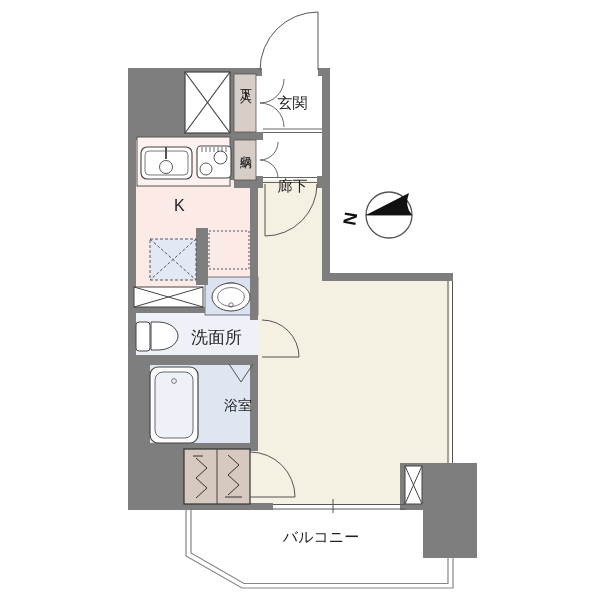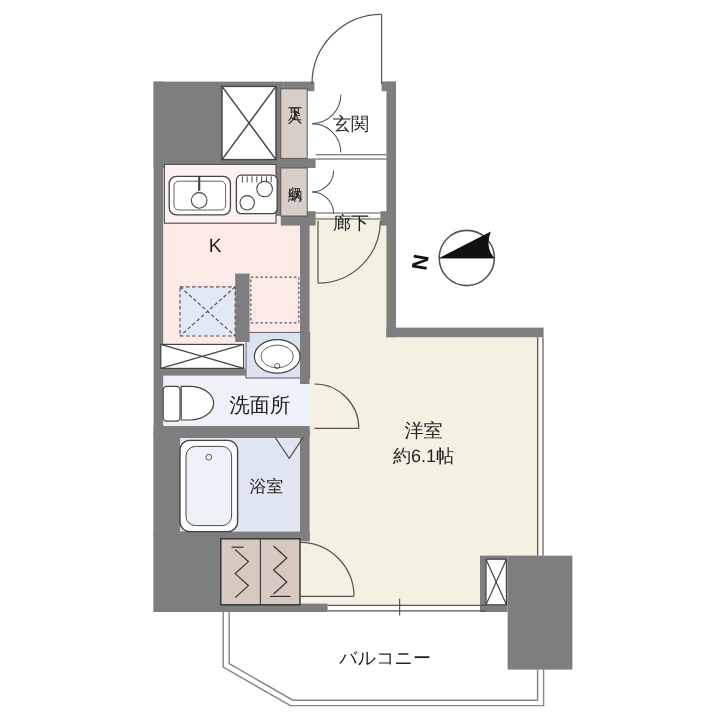--- a/index.html
+++ b/index.html
@@ -191,19 +191,17 @@
     <path d="M366,215 L409,193 Q404,206 412,215 Z" fill="#111111"></path>
   </g>
 </svg>
 
   <div class="lbl c" style="left:270px;top:94px;width:45px;font-size:15px;">玄関</div>
   <div class="lbl c" style="left:270px;top:149px;width:45px;font-size:15px;margin-top:28px;">廊下</div>
   <div class="vlbl" style="left:237px;top:79px;height:52px;font-size:12px;">下足入</div>
   <div class="vlbl" style="left:237px;top:146px;height:32px;font-size:12px;">収納</div>
   <div class="lbl" style="left:174px;top:197px;font-size:16px;">K</div>
   <div class="lbl" style="left:191px;top:326px;font-size:17px;">洗面所</div>
-  <div class="lbl" style="left:208px;top:397px;font-size:14px;">浴室</div>
-  <div class="lbl c" style="left:317px;top:349px;width:72px;font-size:16px;">洋室</div>
-  <div class="lbl c" style="left:312px;top:371px;width:82px;font-size:15px;">約6.1帖</div>
-  <div class="lbl c" style="left:262px;top:539px;width:118px;font-size:15px;">バルコニー</div>
+  <div class="lbl" style="left:224px;top:397px;font-size:14px;">浴室</div>
+  <div class="lbl c" style="left:262px;top:528px;width:118px;font-size:15px;">バルコニー</div>
   <div id="north-letter" style="left:343px;top:208px;">N</div>
 
 </div>
 
 </body></html>

